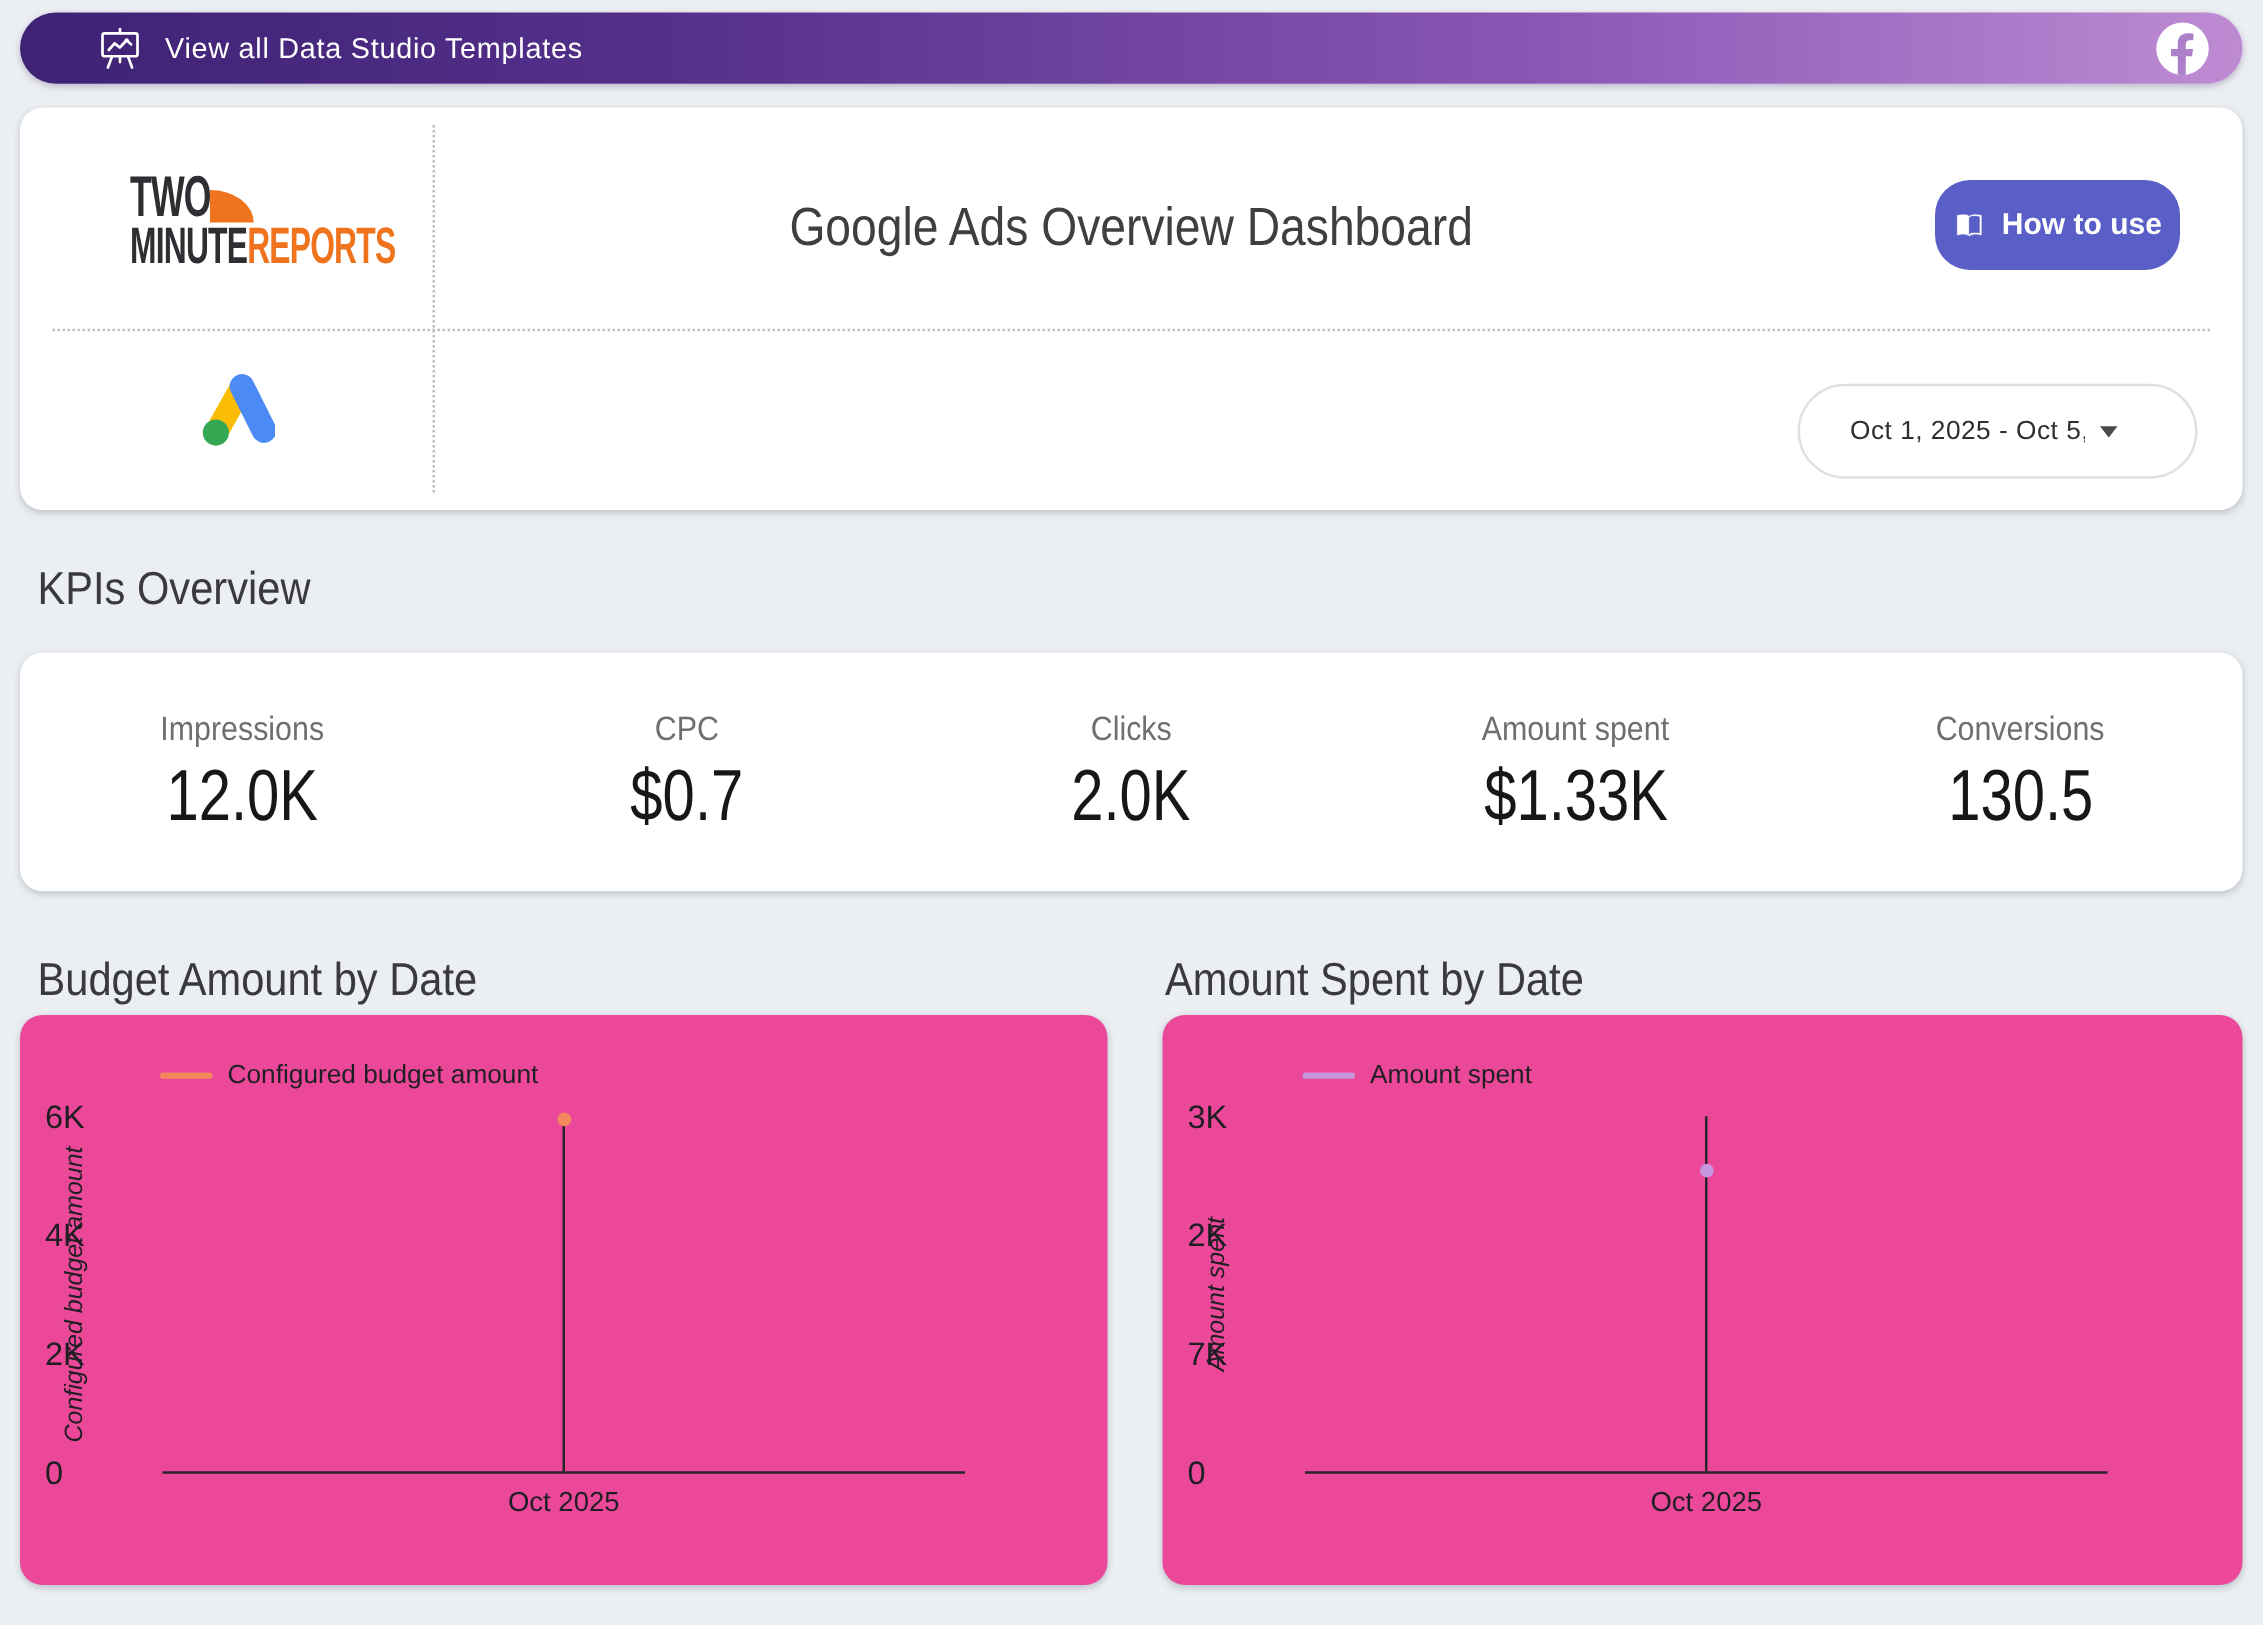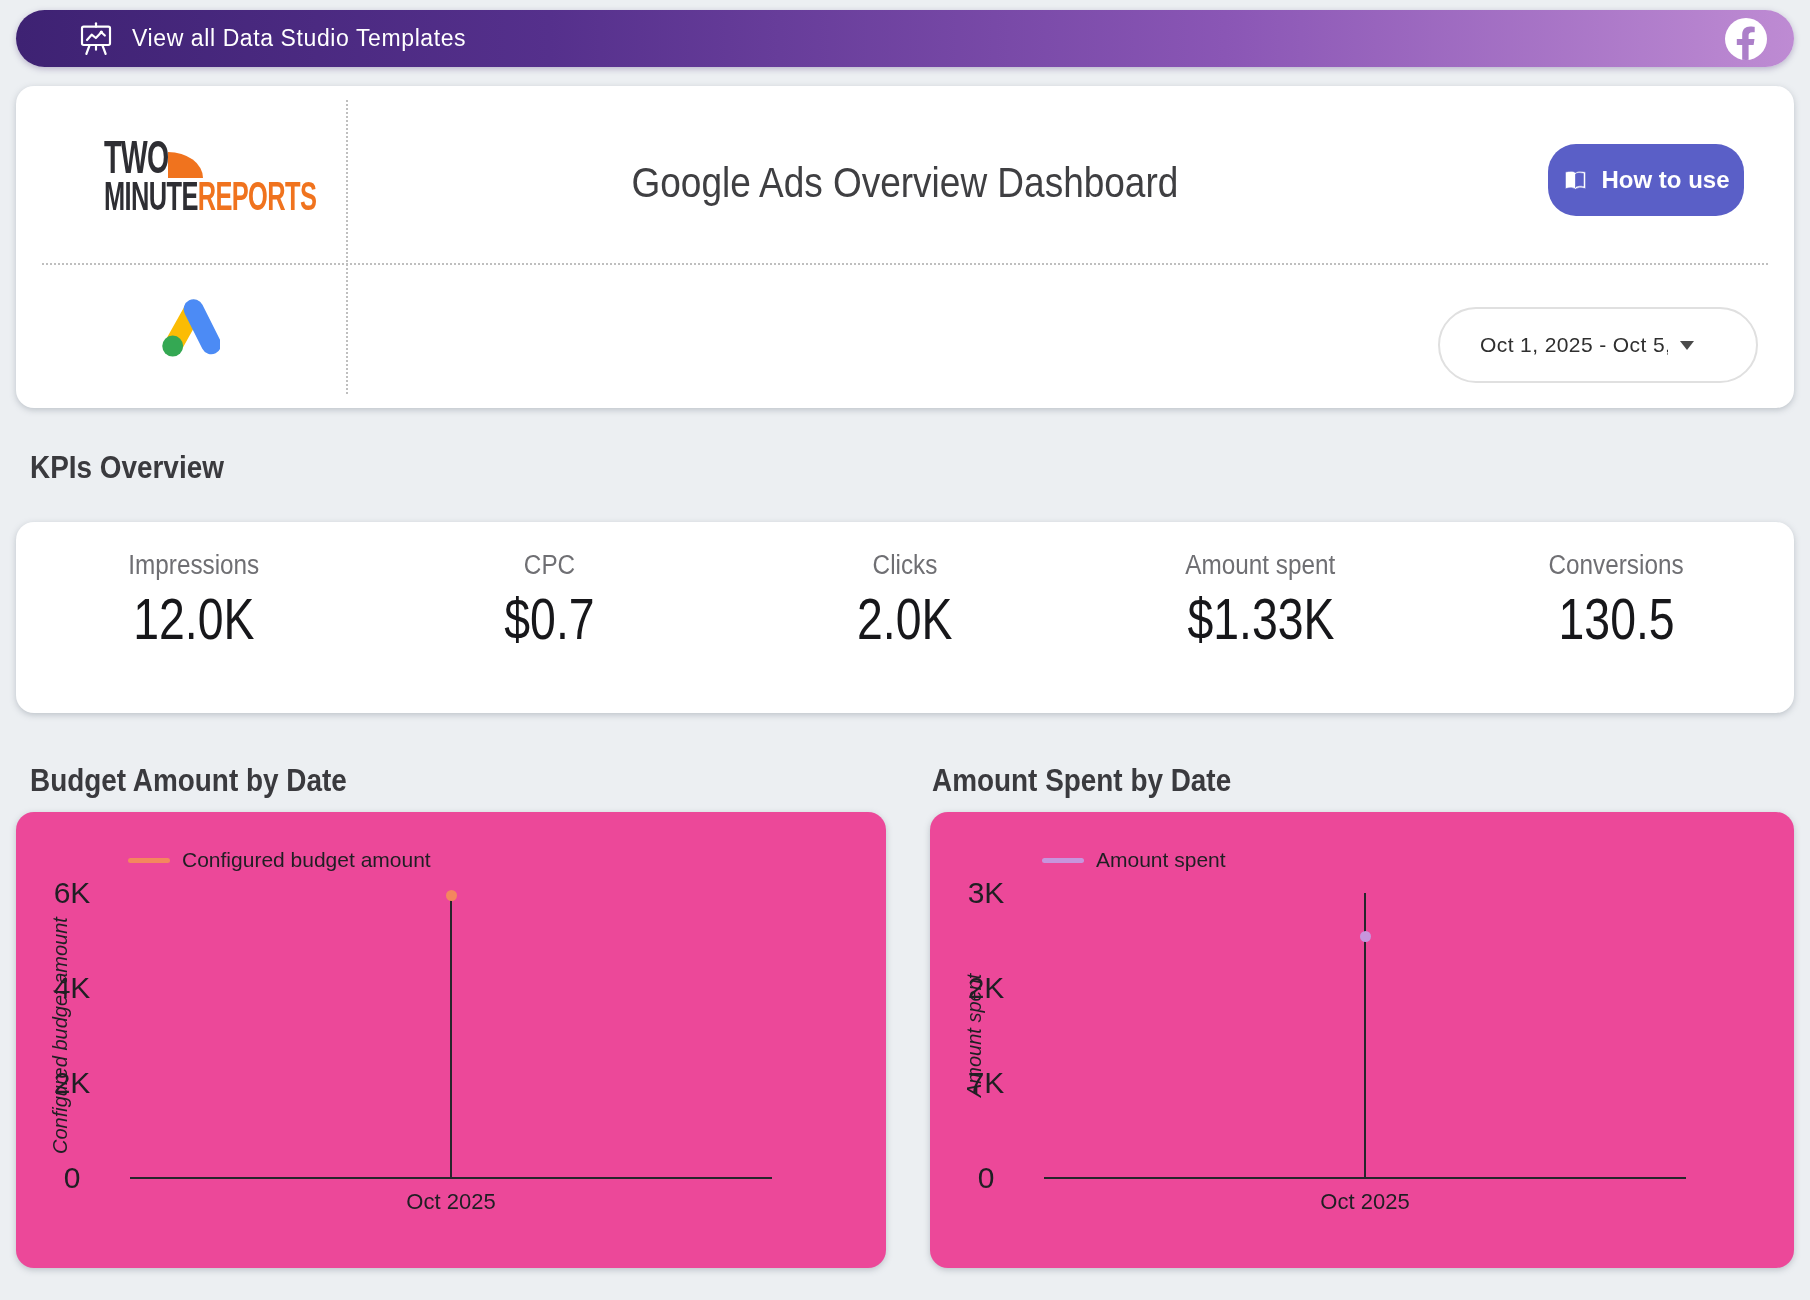--- a/index.html
+++ b/index.html
@@ -68,29 +68,29 @@
     font-size:21px; color:#2f2f2f; letter-spacing:.4px;
     width:188px; overflow:hidden; white-space:nowrap;
   }
   .caret {
     margin-left:12px; width:0; height:0;
     border-left:7px solid transparent; border-right:7px solid transparent;
     border-top:9px solid #4a4a4a;
   }
 
   
-  .section-title { position:absolute; font-size:31px; color:#3a3a3e;font-weight:bold; }
+  .section-title { position:absolute; font-size:37px; color:#3a3a3e; }
   .section-title span { display:inline-block; transform:scaleX(.9); transform-origin:left center; }
   .kpis-title { left:30px; top:450px; }
 
   .kpi-card {
     position:absolute; left:16px; top:522px; width:1778px; height:191px;
     background:#fff; border-radius:18px;
     box-shadow:0 2px 6px rgba(130,140,150,.45);
-    display:flex; padding-top:28px;
+    display:flex; padding-top:46px;
   }
   .kpi { flex:1; text-align:center; }
   .kpi-label { font-size:27px; color:#6f6f73; }
   .kpi-label span, .kpi-value span { display:inline-block; transform-origin:center; }
   .kpi-label span { transform:scaleX(.9); }
   .kpi-value { margin-top:4px; font-size:58px; color:#17171a; }
   .kpi-value span { transform:scaleX(.8); }
 
   
   .ct-left  { left:30px;  top:763px; }
@@ -107,21 +107,21 @@
   .legend { position:absolute; left:112px; top:36px; display:flex; align-items:center; gap:12px; }
   .legend-swatch { width:42px; height:5px; border-radius:3px; }
   .legend-label { font-size:21px; color:#1f1f23; }
 
   .ylabel {
     position:absolute; left:30px; top:81px; height:285px; width:28px;
     writing-mode:vertical-rl; transform:rotate(180deg);
     display:flex; align-items:center; justify-content:center;
     font-size:20px; font-style:italic; color:#1f1f23;
   }
-  .ytick { position:absolute; left:20px; width:72px; text-align:center; font-size:30px; color:#1f1f23; line-height:26px; }
+  .ytick { position:absolute; left:20px; width:72px; text-align:left; font-size:26px; color:#1f1f23; line-height:26px; }
   .yt3 { top:68px; } .yt2 { top:163px; } .yt1 { top:258px; } .yt0 { top:353px; }
 
   .xaxis { position:absolute; left:114px; top:365px; width:642px; height:2px; background:#26262b; }
   .vline { position:absolute; left:434px; top:81px; width:2px; height:285px; background:#26262b; }
   .chart-dot { position:absolute; width:11px; height:11px; border-radius:50%; }
   .xtick { position:absolute; left:335px; top:377px; width:200px; text-align:center; font-size:22px; color:#1f1f23; }
 </style>
 </head>
 <body>
 

